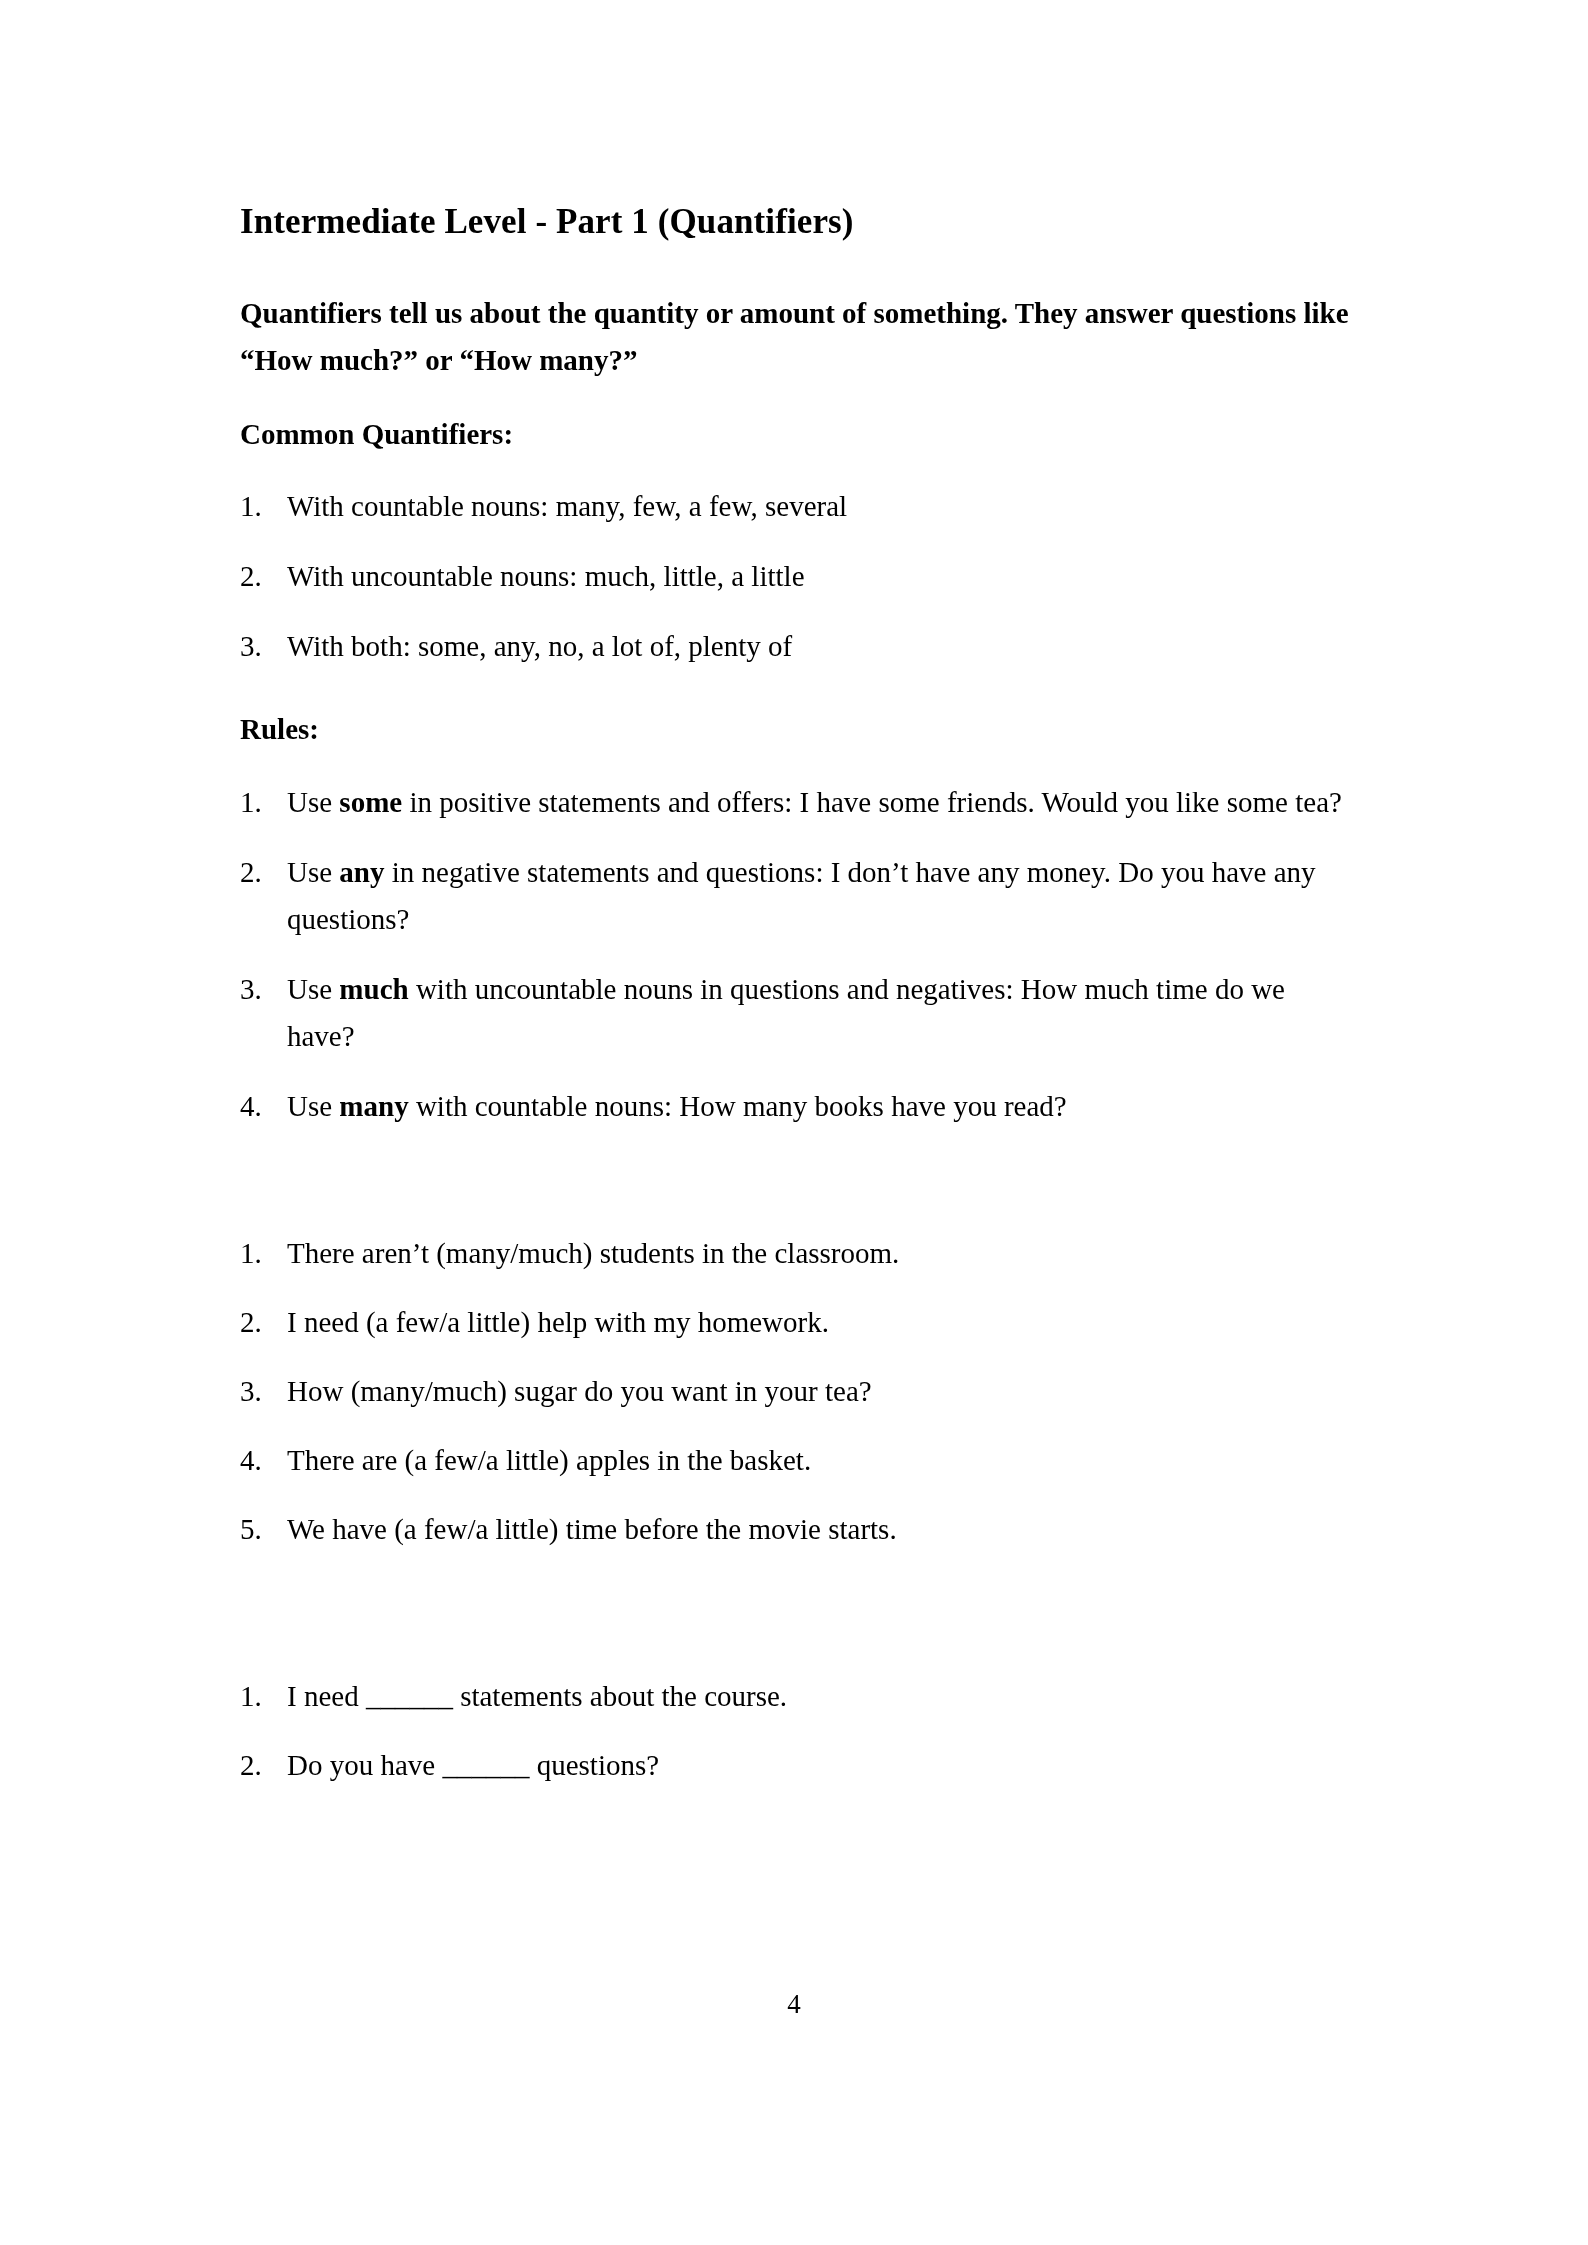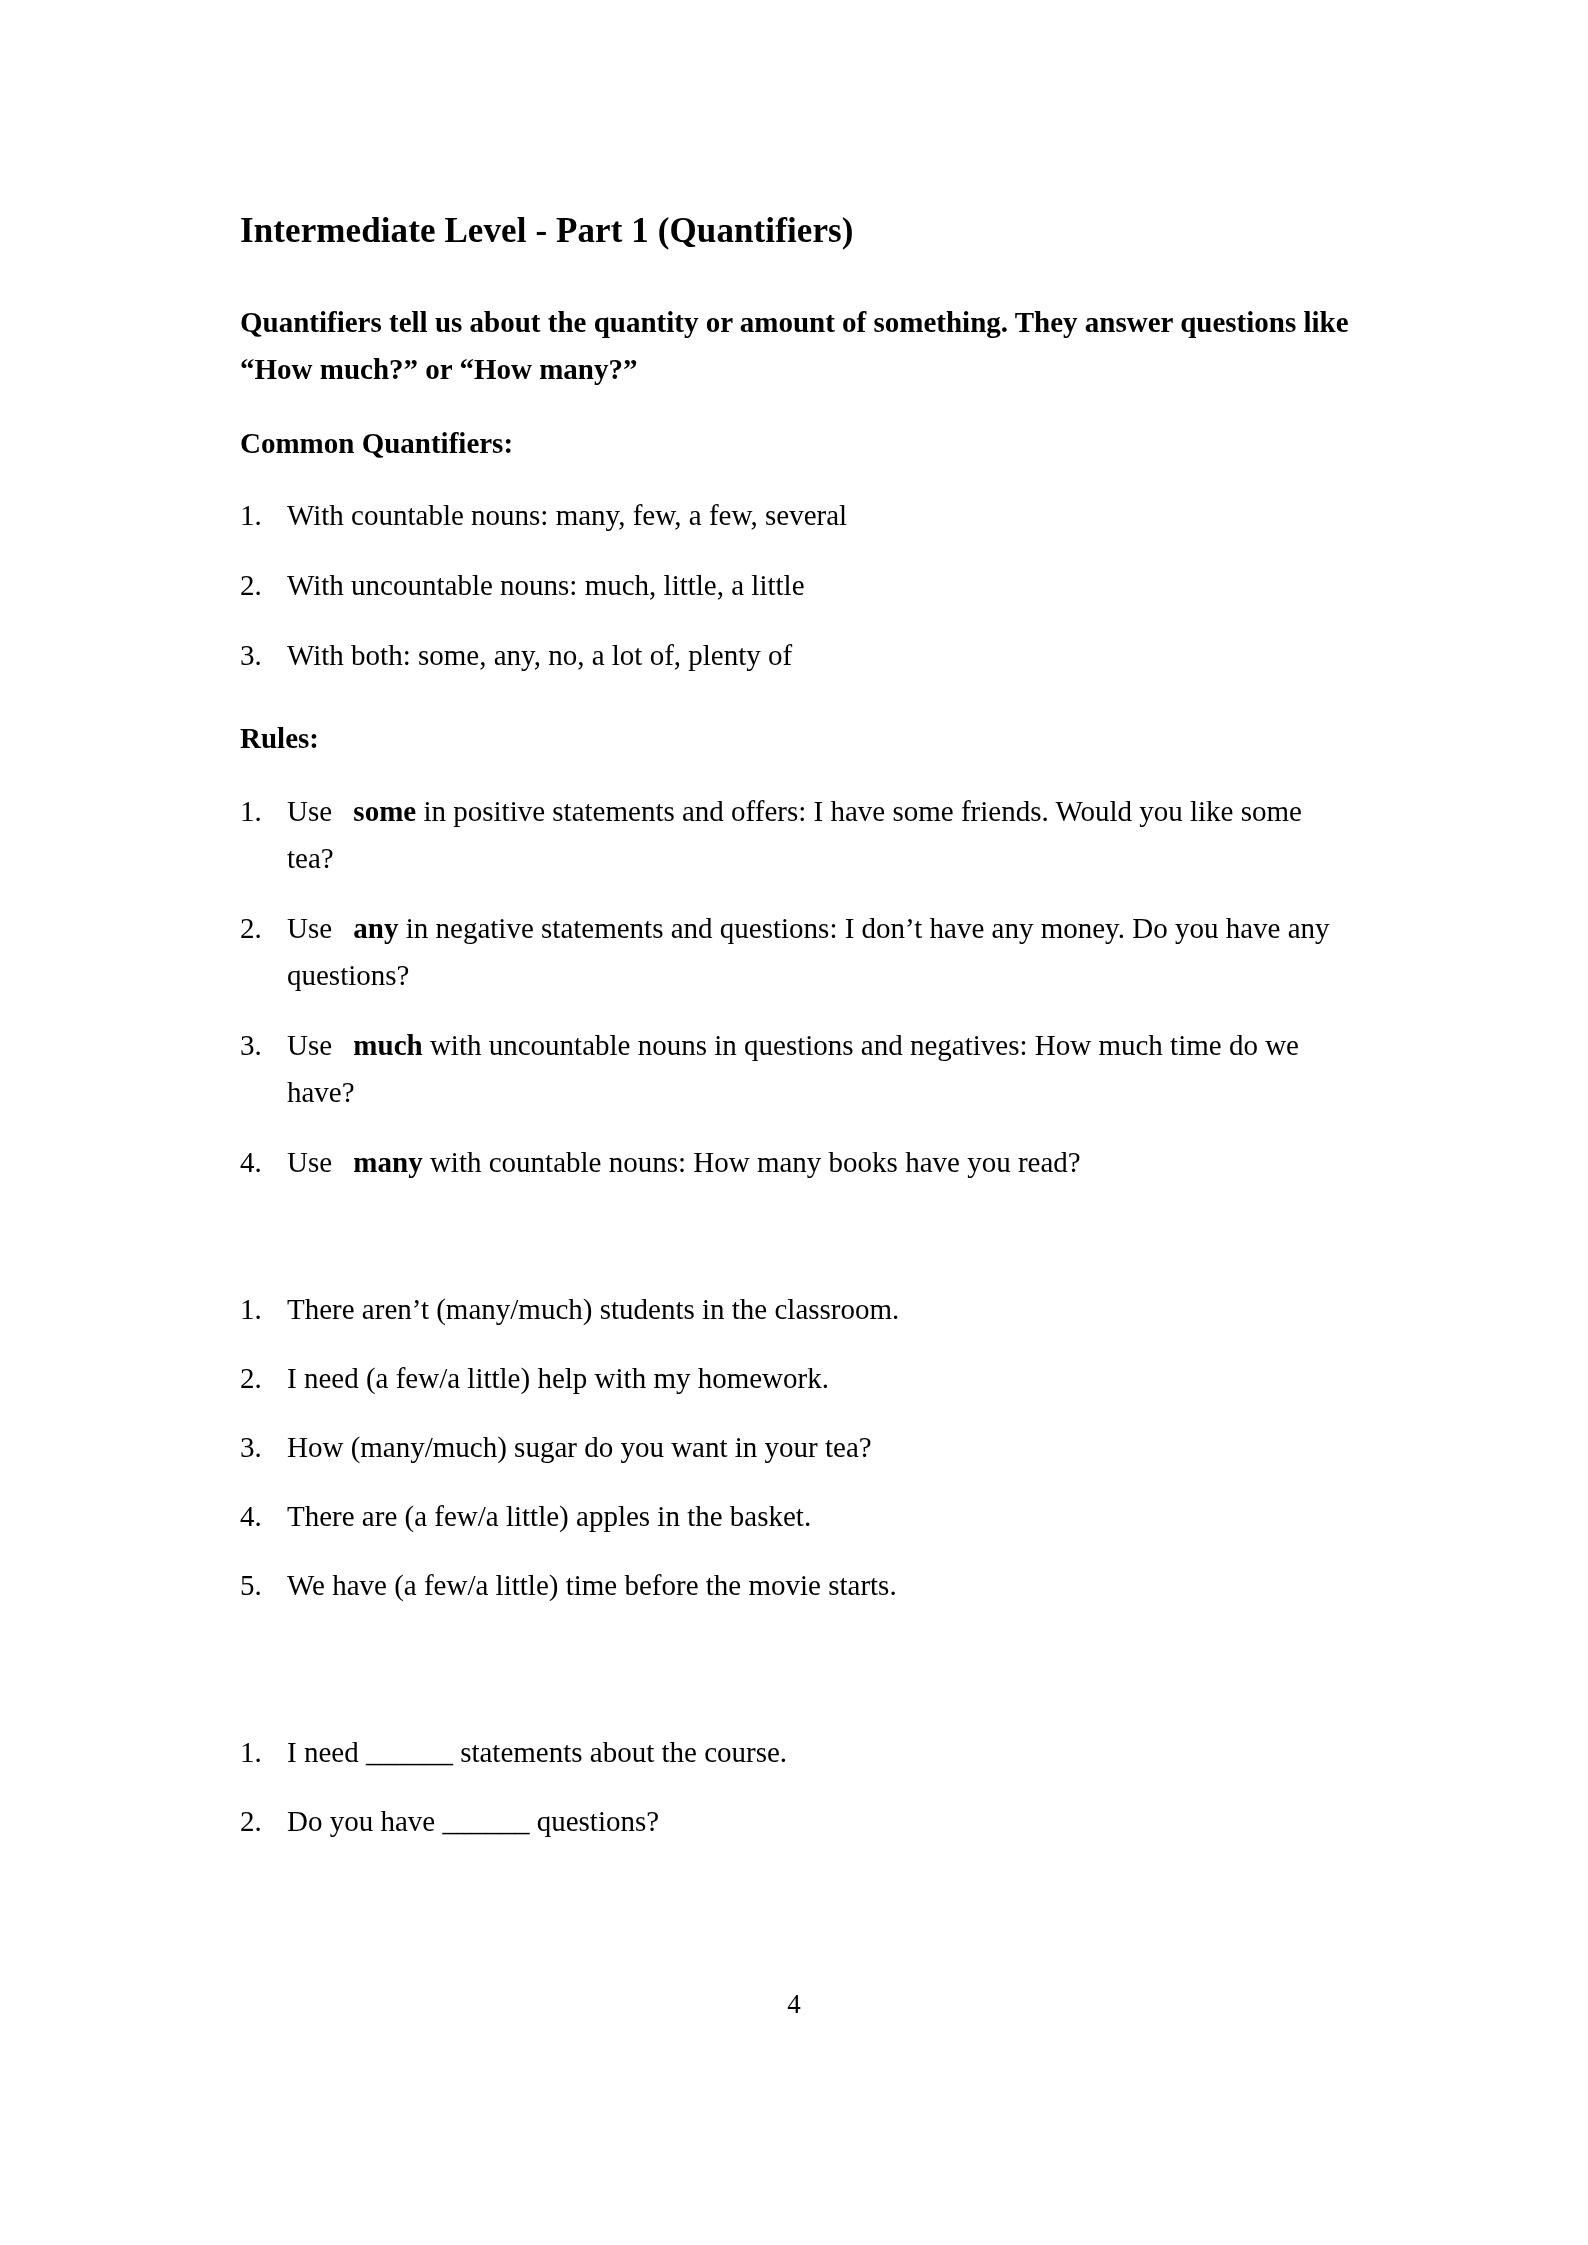--- a/index.html
+++ b/index.html
@@ -21,21 +21,21 @@
     left: 0;
     top: 0;
     width: 1588px;
     height: 2245px;
     background: #ffffff;
     overflow: hidden;
   }
   .content {
     position: absolute;
     left: 240px;
-    top: 209px;
+    top: 200px;
     width: 1115px;
   }
 
   
   .doc-title {
     font-size: 35px;
     font-weight: bold;
     line-height: 1.25;
     margin: 0 0 46px 0;
     letter-spacing: 0.1px;
@@ -83,21 +83,20 @@
   }
   ol.doc-list > li .txt {
     display: block;
   }
   ol.doc-list.tight > li {
     margin-bottom: 22px;
   }
 
   b, .kw {
     font-weight: bold;
-    margin-left: 14px;
   }
 
   
   .gap-after-list { height: 41px; }
   .gap-section { height: 100px; }
   .gap-practice { height: 98px; }
 
   
   .page-number {
     position: absolute;

